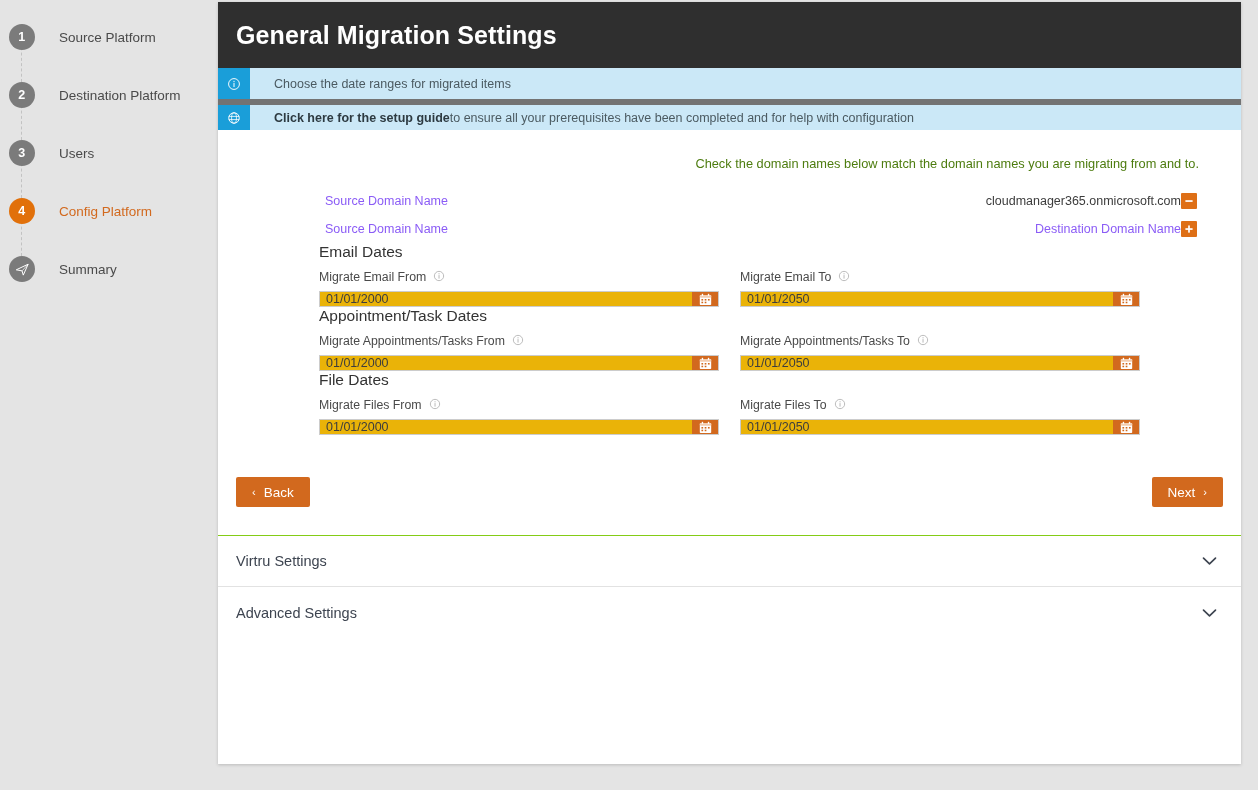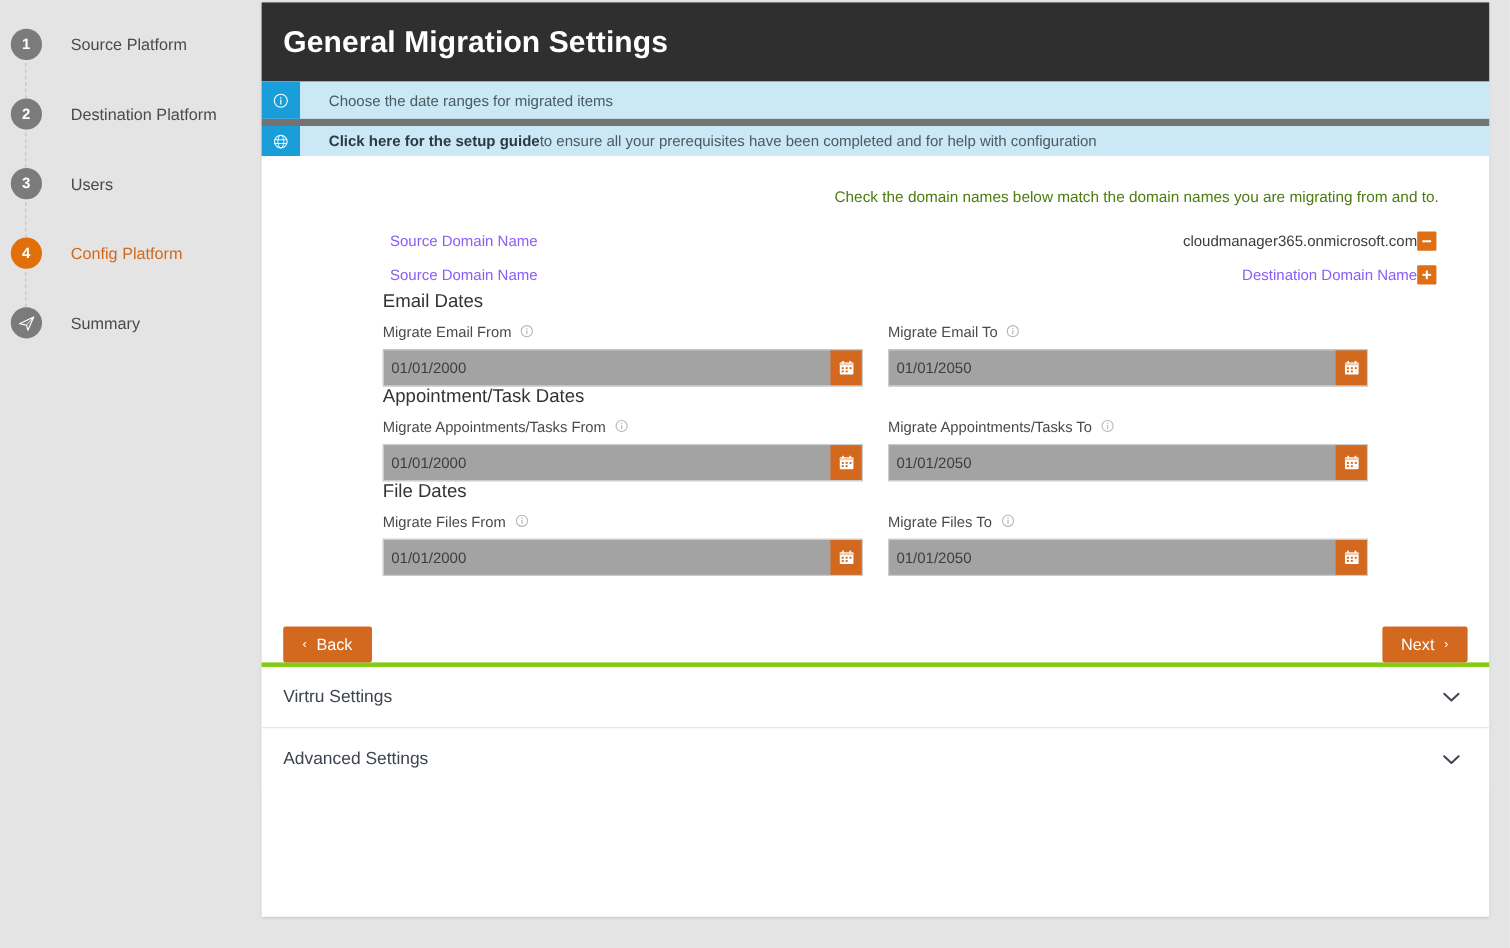--- a/index.html
+++ b/index.html
@@ -154,23 +154,23 @@
   .date-label {
     display: flex; align-items: center;
     font-size: 12.3px;
     color: #4a4a4a;
     height: 20px;
     margin-bottom: 4px;
   }
   .help-icon { margin-left: 7px; display:block; }
   .date-input-wrap {
     display: flex;
-    height: 31px;
+    height: 16px;
     border: 1px solid #cccccc;
-    background: #a3a3a3;
+    background: #eab308;
     width: 400px;
   }
   .date-input {
     flex: 1;
     border: none; outline: none;
     background: transparent;
     padding-left: 6px;
     font-family: "Liberation Sans", sans-serif;
     font-size: 12.5px;
     color: #3d3d3d;
@@ -200,21 +200,21 @@
     height: 30px;
     display: flex; align-items: center;
     cursor: pointer;
     border-radius: 2px;
   }
   .btn .chev { font-size: 11px; }
   .btn-back .chev { margin-right: 8px; }
   .btn-next .chev { margin-left: 8px; }
 
   
-  .accordion-wrap { border-top: 4px solid #84cc16; }
+  .accordion-wrap { margin-top: 28px; border-top: 1px solid #84cc16; }
   .accordion {
     height: 51px;
     display: flex; align-items: center; justify-content: space-between;
     padding: 0 24px 0 18px;
     border-bottom: 1px solid #e2e2e2;
     cursor: pointer;
     background: #ffffff;
   }
   .accordion:last-child { border-bottom: none; }
   .accordion-title { font-size: 14.5px; color: #3d4450; }

